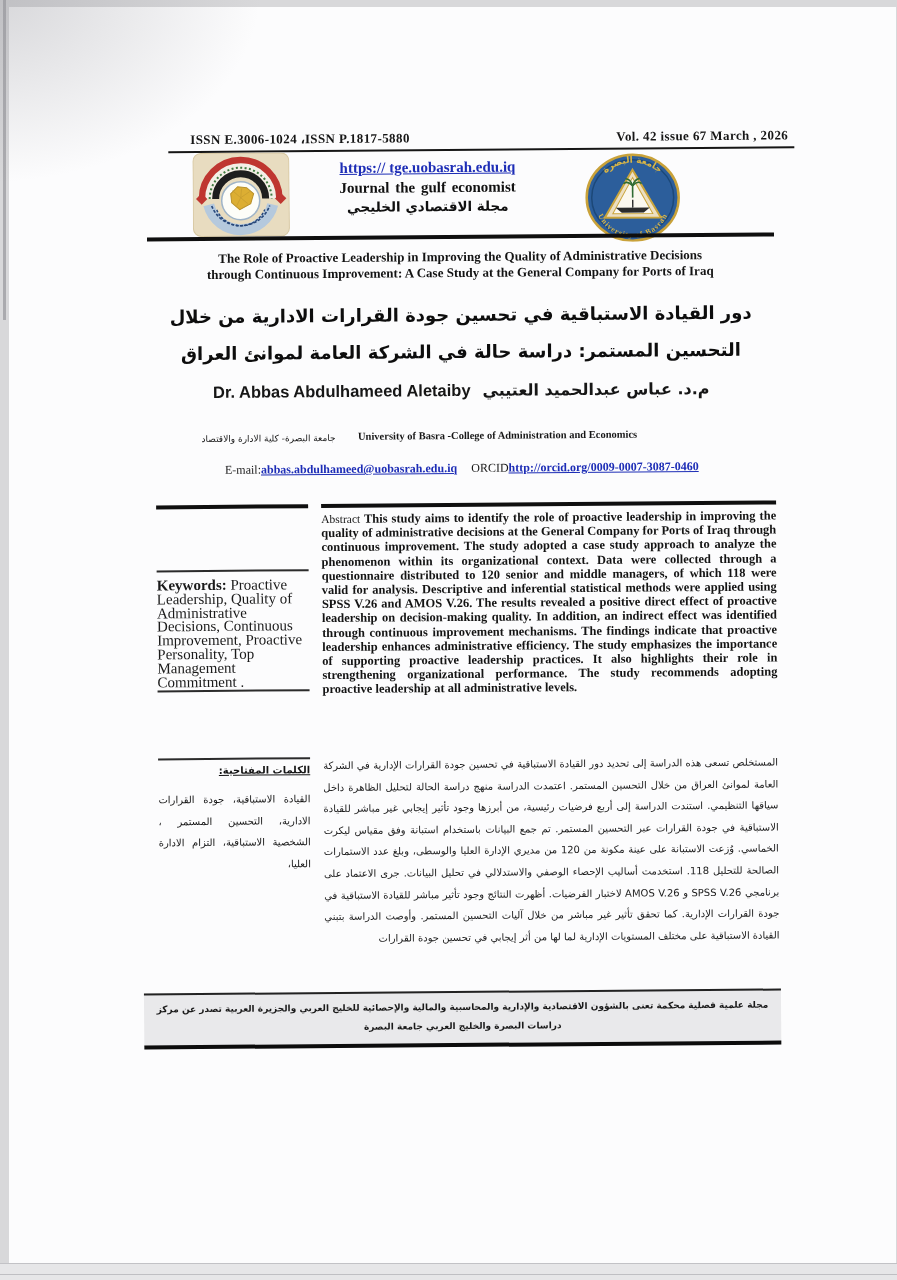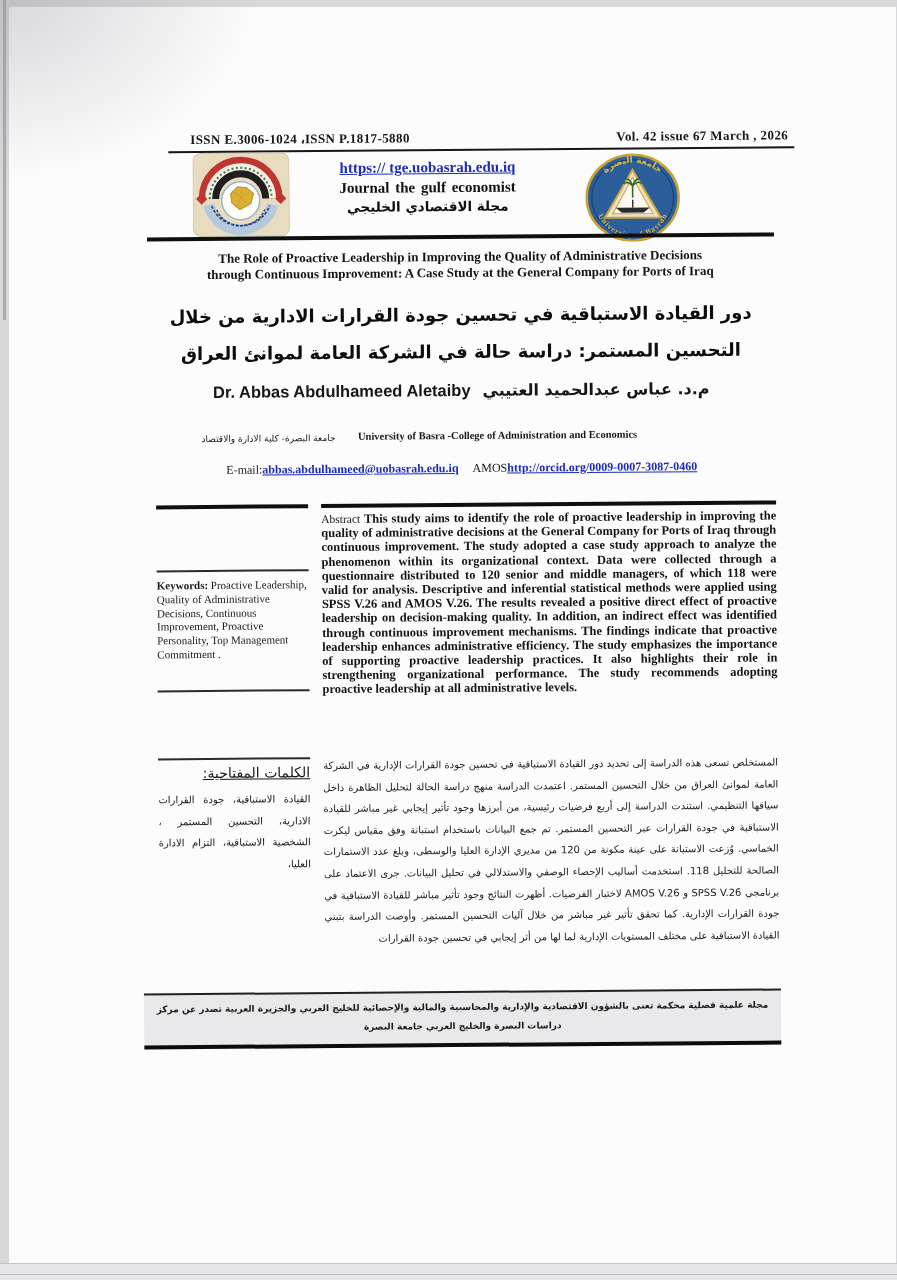--- a/index.html
+++ b/index.html
@@ -56,23 +56,23 @@
   .link{color:#1d2db6;font-weight:bold;text-decoration:underline;cursor:pointer;}
   .email-gap{display:inline-block;width:14px;}
 
   
   .left-col{left:157px;top:503px;width:152px;}
   .right-col{left:322px;top:503px;width:455px;}
   .seg-thick{position:absolute;left:0;top:0;width:100%;height:4px;background:#0f0f0f;}
   .lc-rule1{position:absolute;left:0;top:65px;width:100%;height:2px;background:#2b2b2b;}
   .lc-rule2{position:absolute;left:0;top:185px;width:100%;height:2px;background:#2b2b2b;}
   .lc-rule3{position:absolute;left:0;top:253px;width:100%;height:2px;background:#2b2b2b;}
-  .kw-en{position:absolute;left:0;top:74px;width:100%;font-size:11px;line-height:13.8px;color:#1a1a1a;}
+  .kw-en{position:absolute;left:0;top:74px;width:100%;font-size:15px;line-height:13.8px;color:#1a1a1a;}
   .kw-en b{font-weight:bold;}
-  .kw-ar-head{position:absolute;right:0;top:260px;direction:rtl;font-weight:normal;font-size:14px;text-decoration:underline;margin-left:23px;}
+  .kw-ar-head{position:absolute;right:0;top:260px;direction:rtl;font-weight:bold;font-size:10px;text-decoration:underline;margin-left:23px;}
   .kw-ar-body{position:absolute;left:0;top:284px;width:100%;direction:rtl;text-align:justify;font-size:10px;line-height:21.5px;}
 
   .abstract-en{position:absolute;left:0;top:8px;width:100%;text-align:justify;font-weight:bold;font-size:12.5px;line-height:14.2px;color:#141414;}
   .abs-label{font-weight:normal;font-size:11.5px;}
   .abstract-ar{position:absolute;left:0;top:251px;width:100%;direction:rtl;text-align:justify;font-size:10px;line-height:21.6px;color:#1b1b1b;}
   .abstract-ar .ar-label{font-weight:normal;}
 
   
   .footer-band{
     left:141px;top:991px;width:637px;background:#e9e9eb;
@@ -163,21 +163,21 @@
   </div>
 
   <div class="abs author-row">
     <span class="author-en sans">Dr. Abbas Abdulhameed Aletaiby</span>
     <span class="author-ar ar">م.د. عباس عبدالحميد العتيبي</span>
   </div>
   <div class="abs affil-ar ar">جامعة البصرة- كلية الادارة والاقتصاد</div>
   <div class="abs affil-en serif">University of Basra -College of Administration and Economics</div>
 
   <div class="abs email-row serif">
-    <span>E-mail:</span><a class="link">abbas.abdulhameed@uobasrah.edu.iq</a><span class="email-gap"></span><span>AMOS</span><a class="link">http://orcid.org/0009-0007-3087-0460</a>
+    <span>E-mail:</span><a class="link">abbas.abdulhameed@uobasrah.edu.iq</a><span class="email-gap"></span><span>ORCID</span><a class="link">http://orcid.org/0009-0007-3087-0460</a>
   </div>
 
   <div class="abs left-col" style="height:420px;">
     <div class="seg-thick"></div>
     <div class="lc-rule1"></div>
     <div class="kw-en serif">
       <b>Keywords:</b>
       <span>Proactive Leadership, Quality of Administrative Decisions, Continuous Improvement, Proactive Personality, Top Management Commitment .</span>
     </div>
     <div class="lc-rule2"></div>

